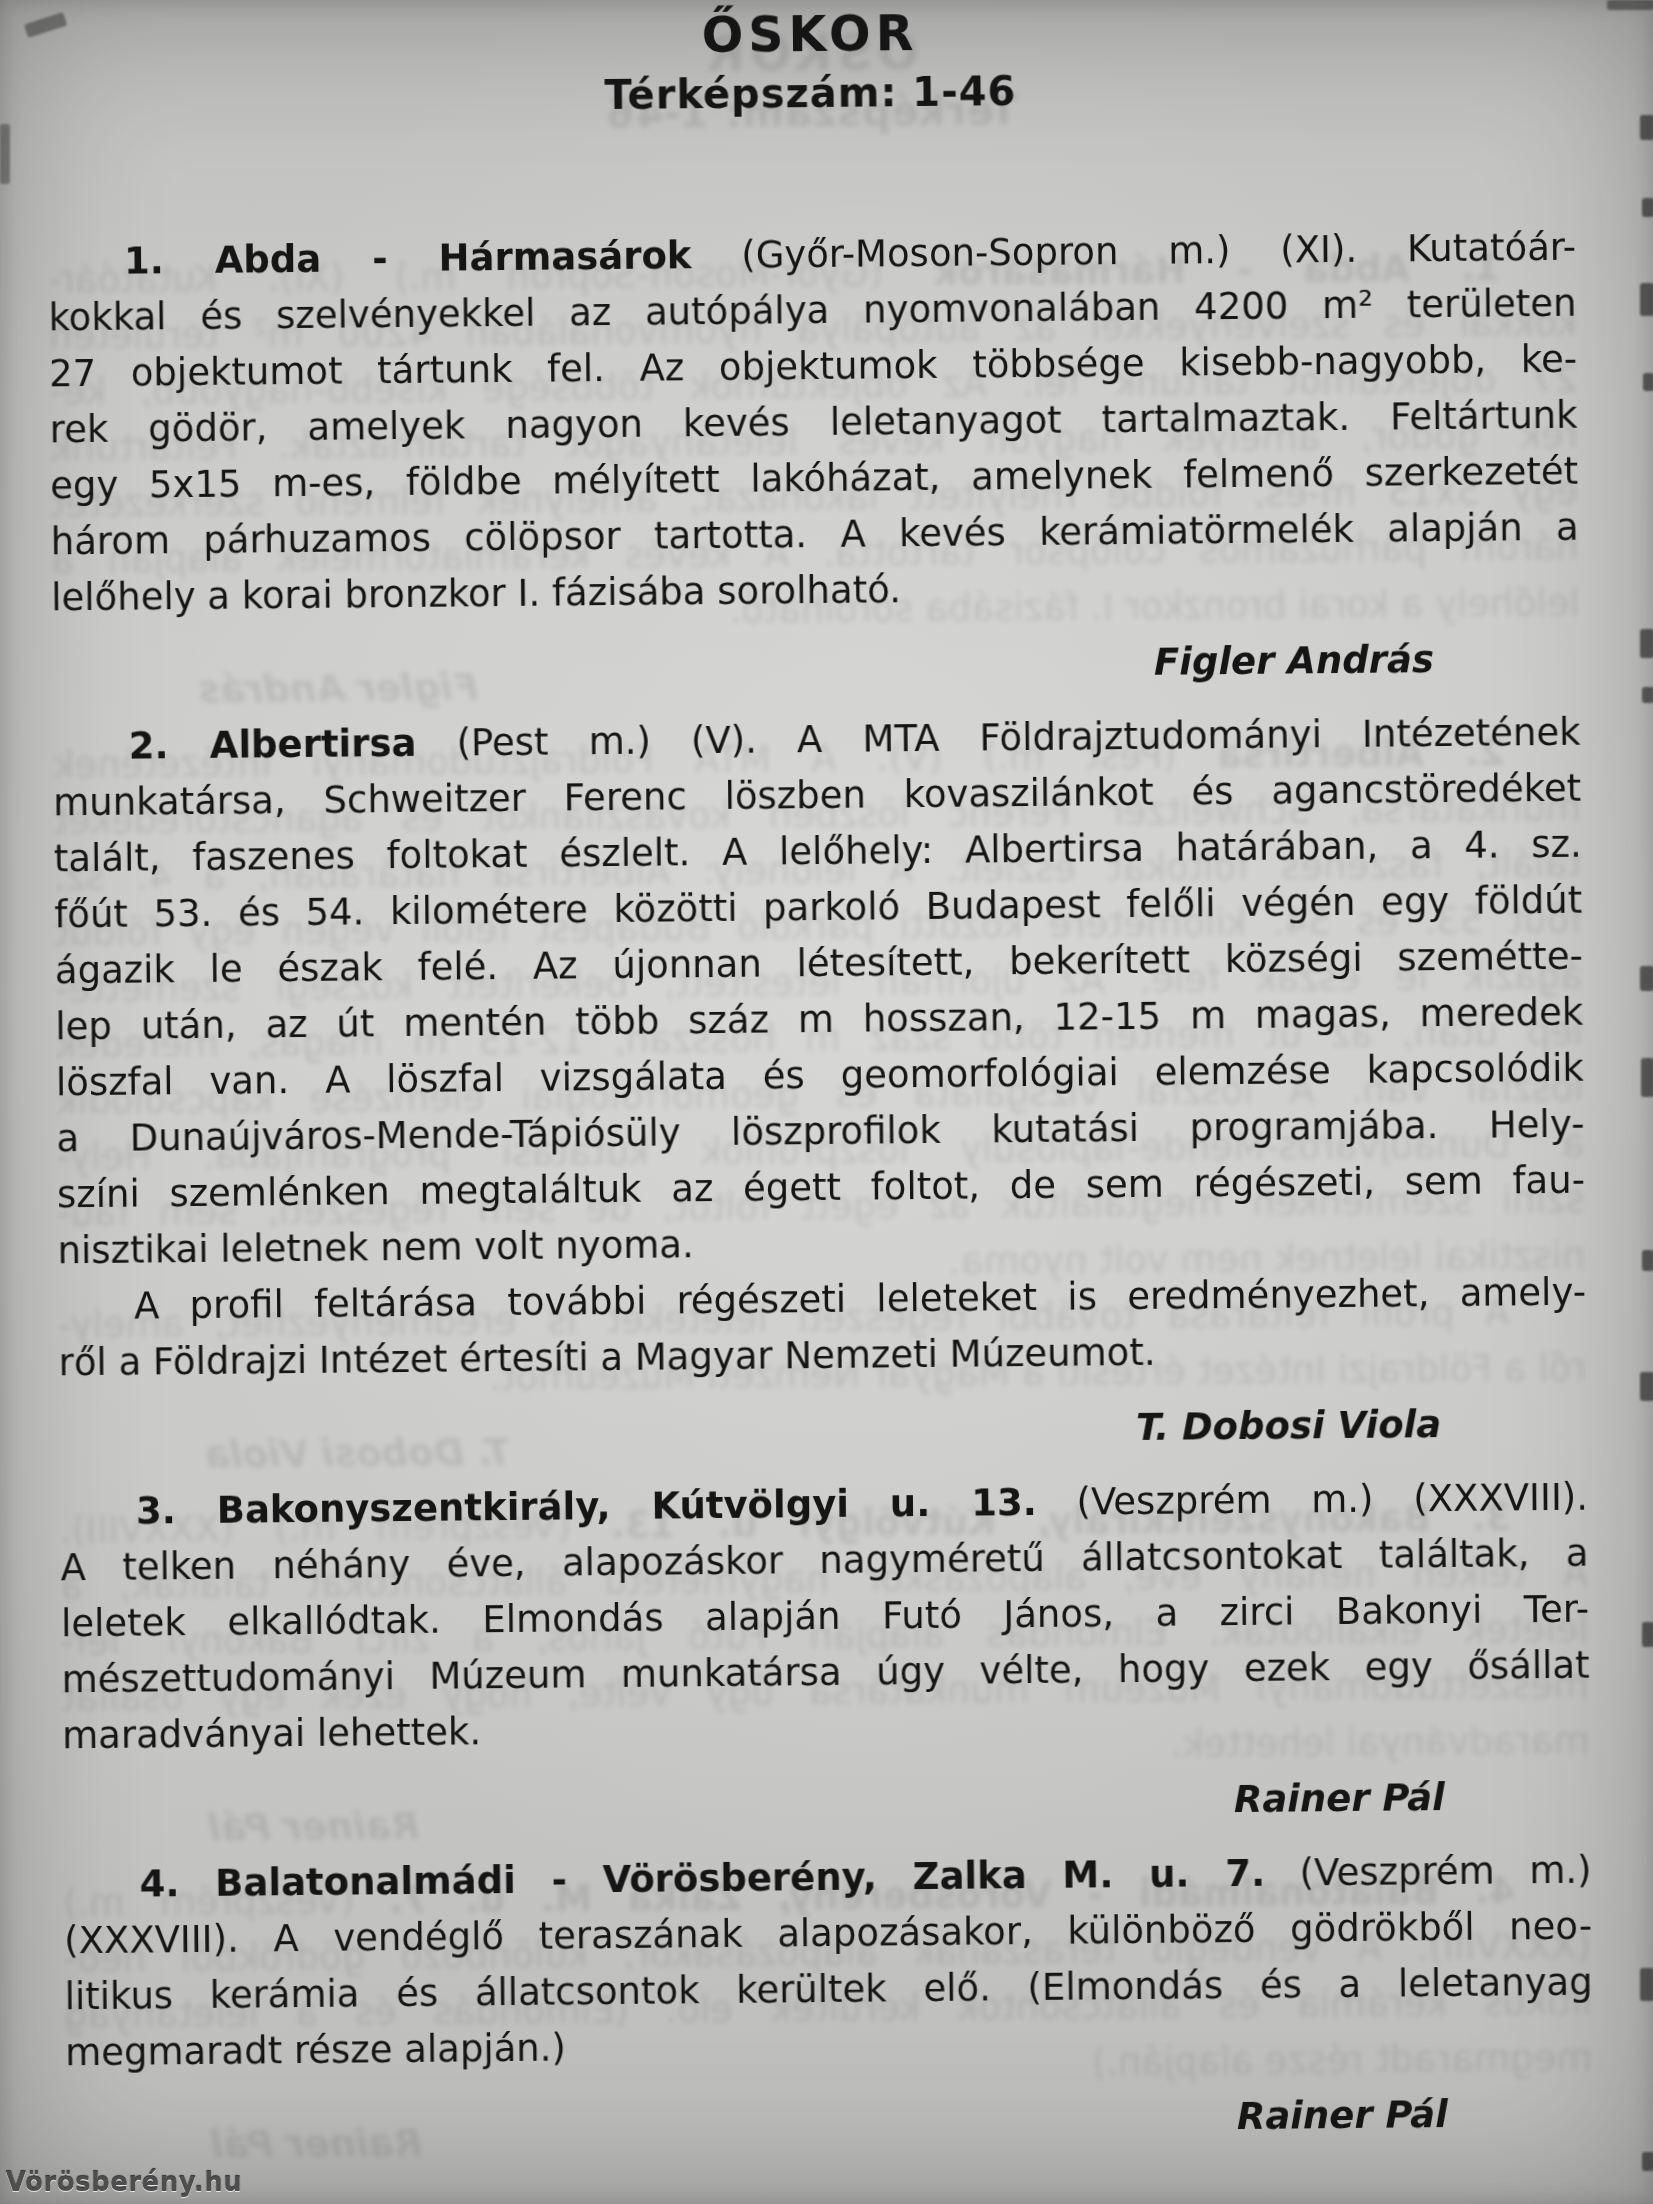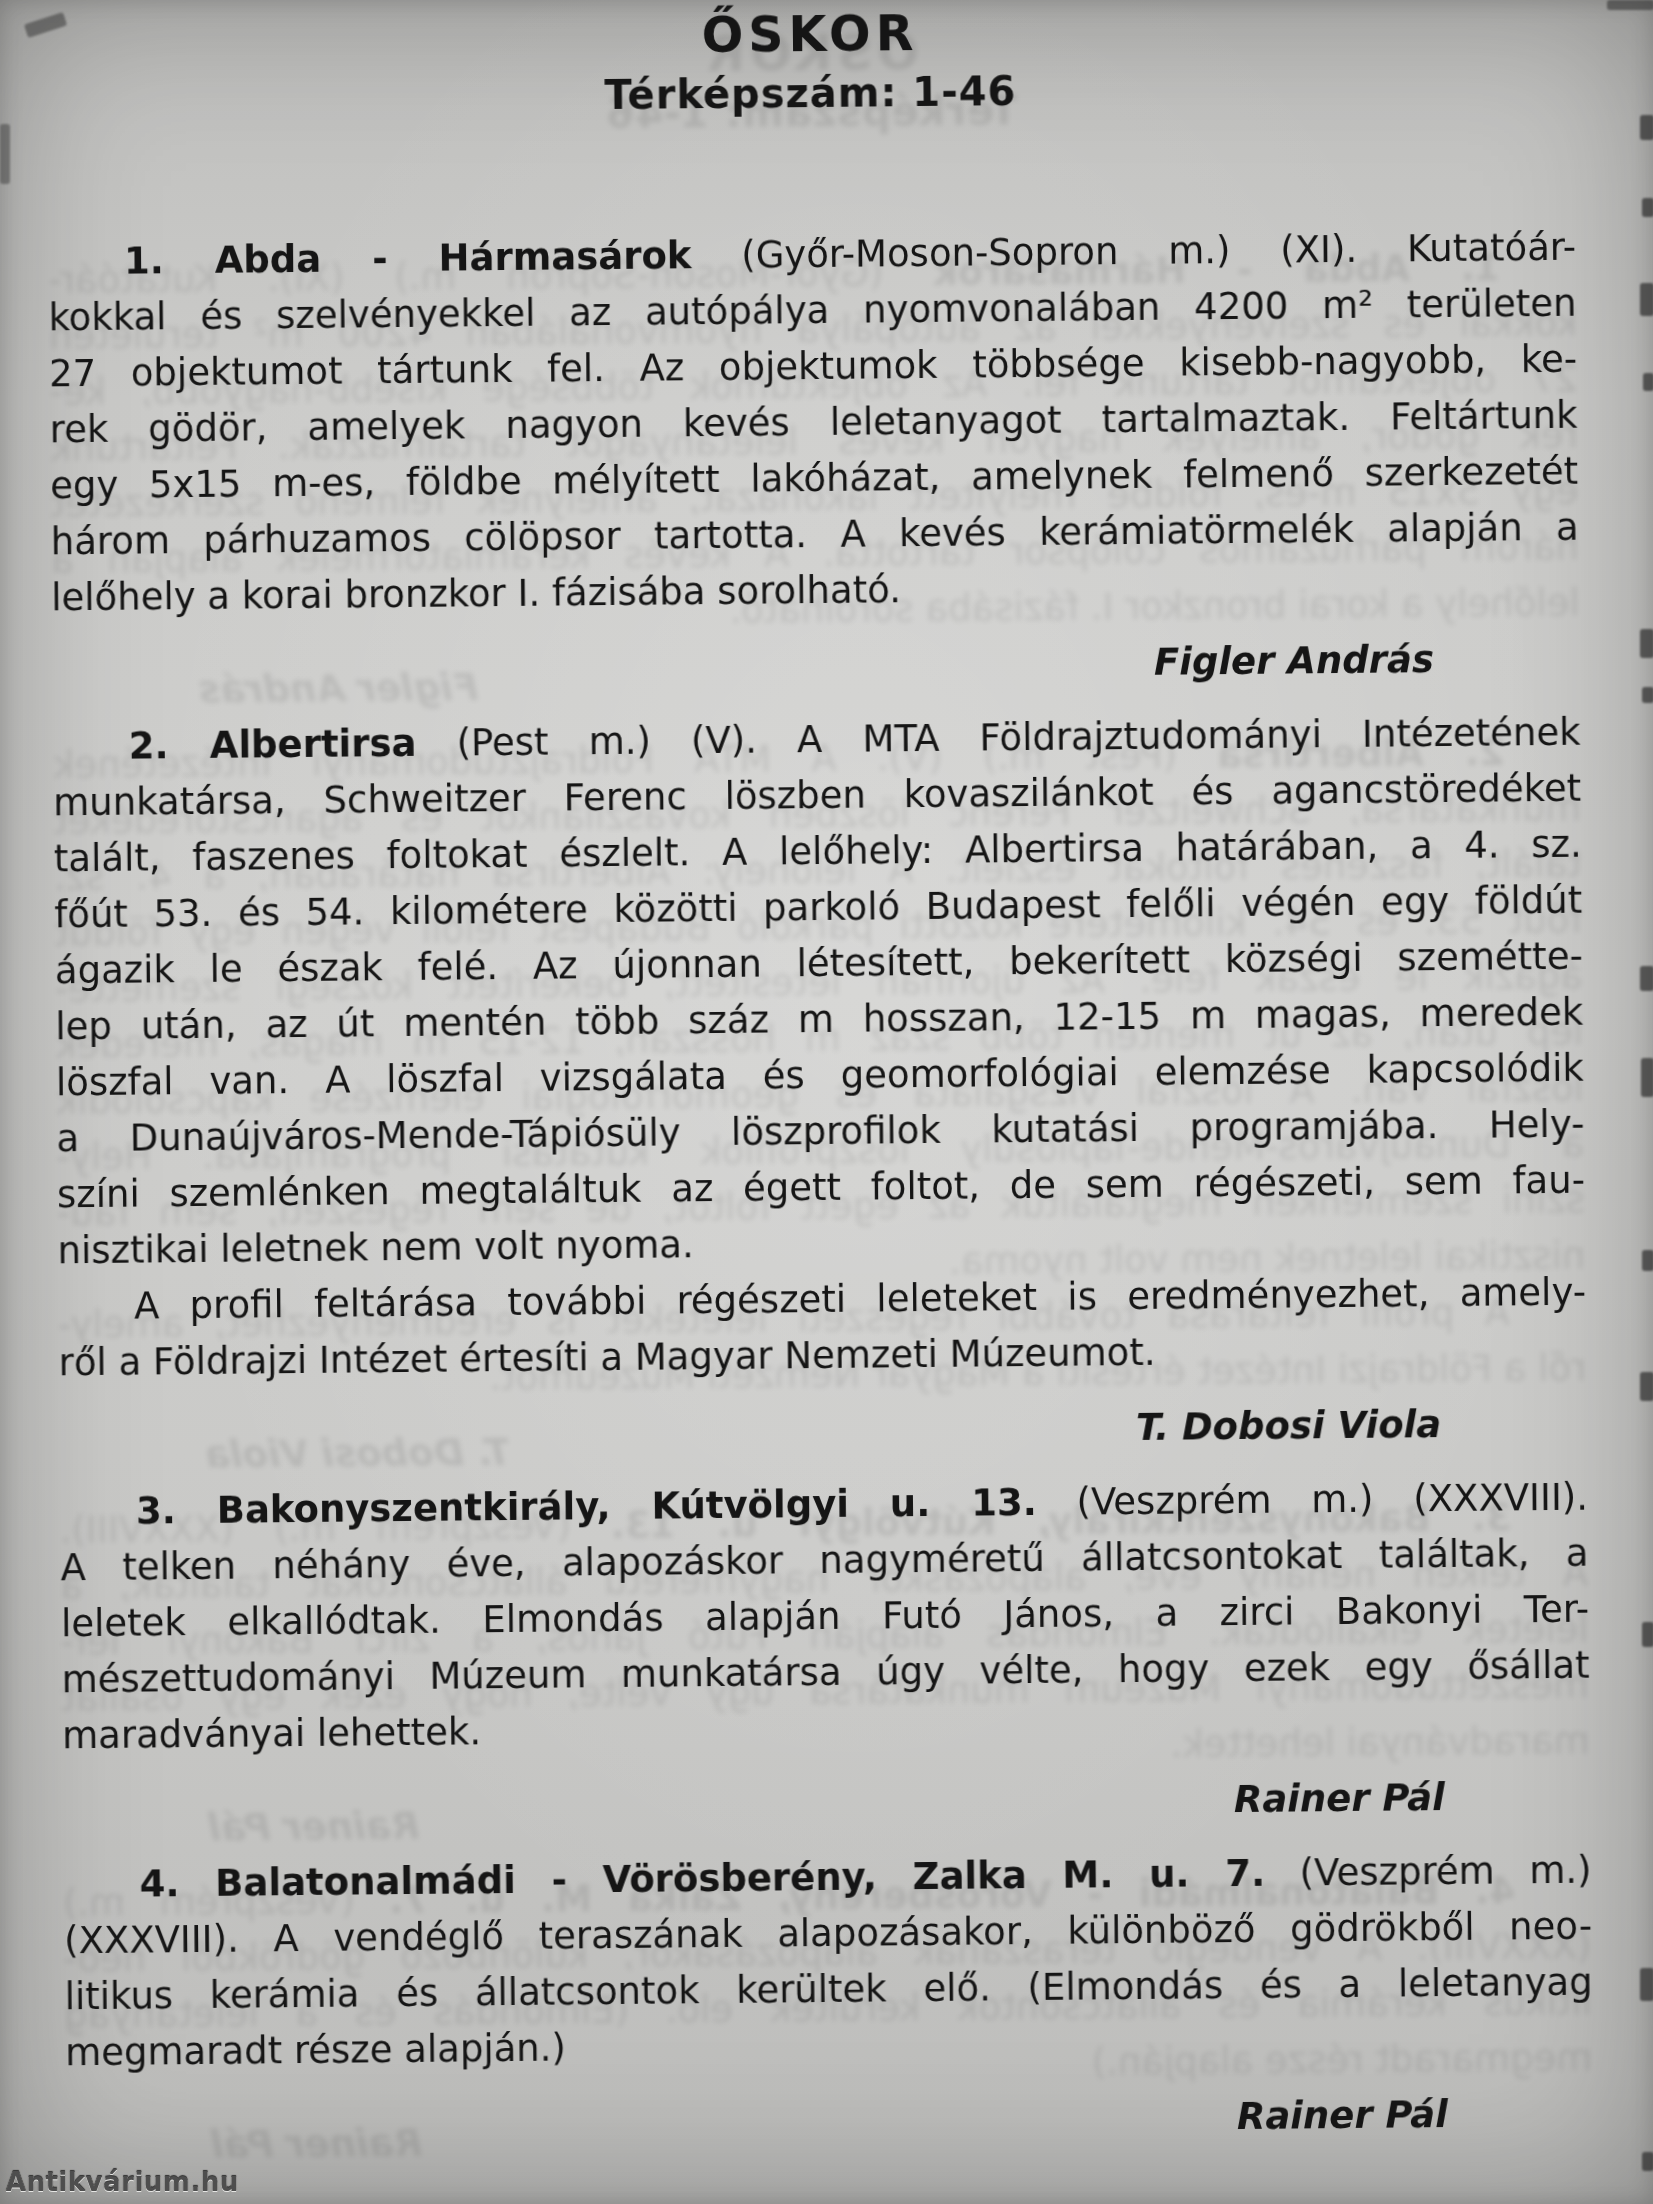--- a/index.html
+++ b/index.html
@@ -169,15 +169,15 @@
   <div class="artifact" style="left:1640px;top:629px;width:13.6px;height:29px;"></div>
   <div class="artifact" style="left:1642px;top:687px;width:11.6px;height:15.5px;"></div>
   <div class="artifact" style="left:1640px;top:966px;width:13.6px;height:25px;"></div>
   <div class="artifact" style="left:1641px;top:1058px;width:12.6px;height:39px;"></div>
   <div class="artifact" style="left:1642px;top:1250px;width:11.6px;height:21.3px;"></div>
   <div class="artifact" style="left:1640px;top:1372px;width:13.6px;height:29px;"></div>
   <div class="artifact" style="left:1642px;top:1622px;width:11.6px;height:25px;"></div>
   <div class="artifact" style="left:1640px;top:1968px;width:13.6px;height:33px;"></div>
   <div class="artifact" style="left:1642px;top:2152px;width:11.6px;height:19.4px;"></div>
 
-  <div class="watermark">Antikvárium.hu</div>
+  <div class="watermark">Vörösberény.hu</div>
 </div>
 
 
 </body></html>

